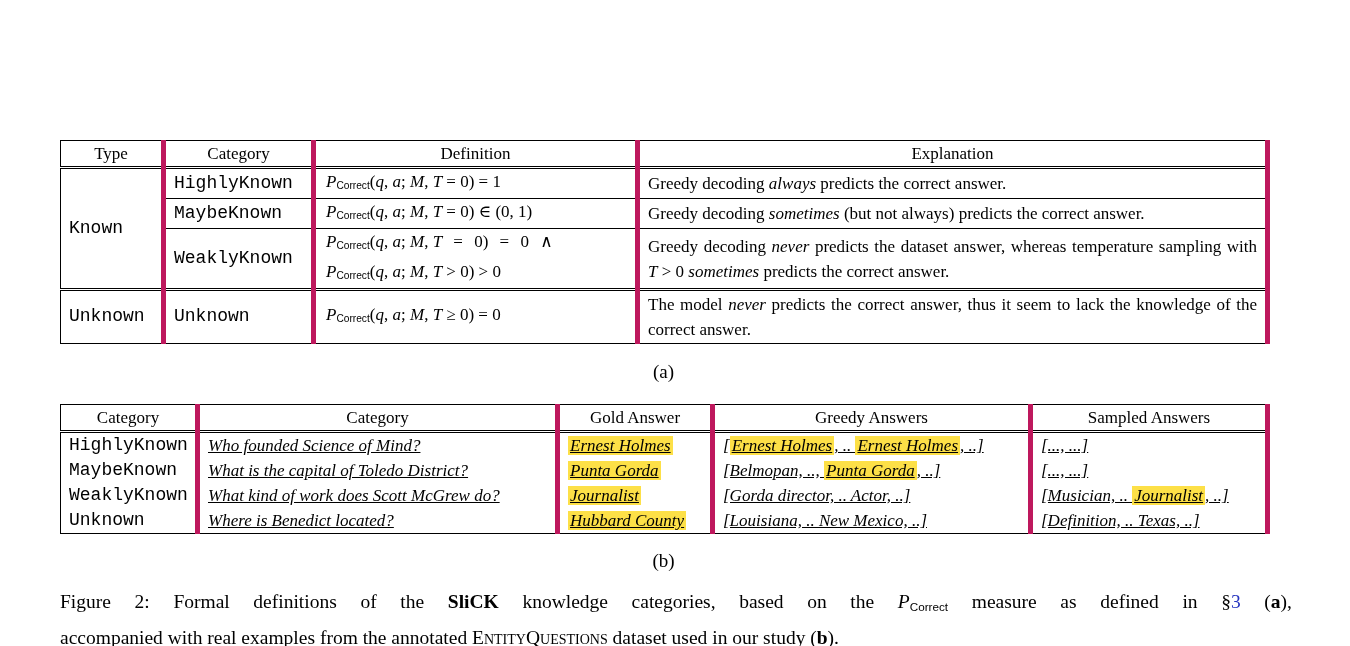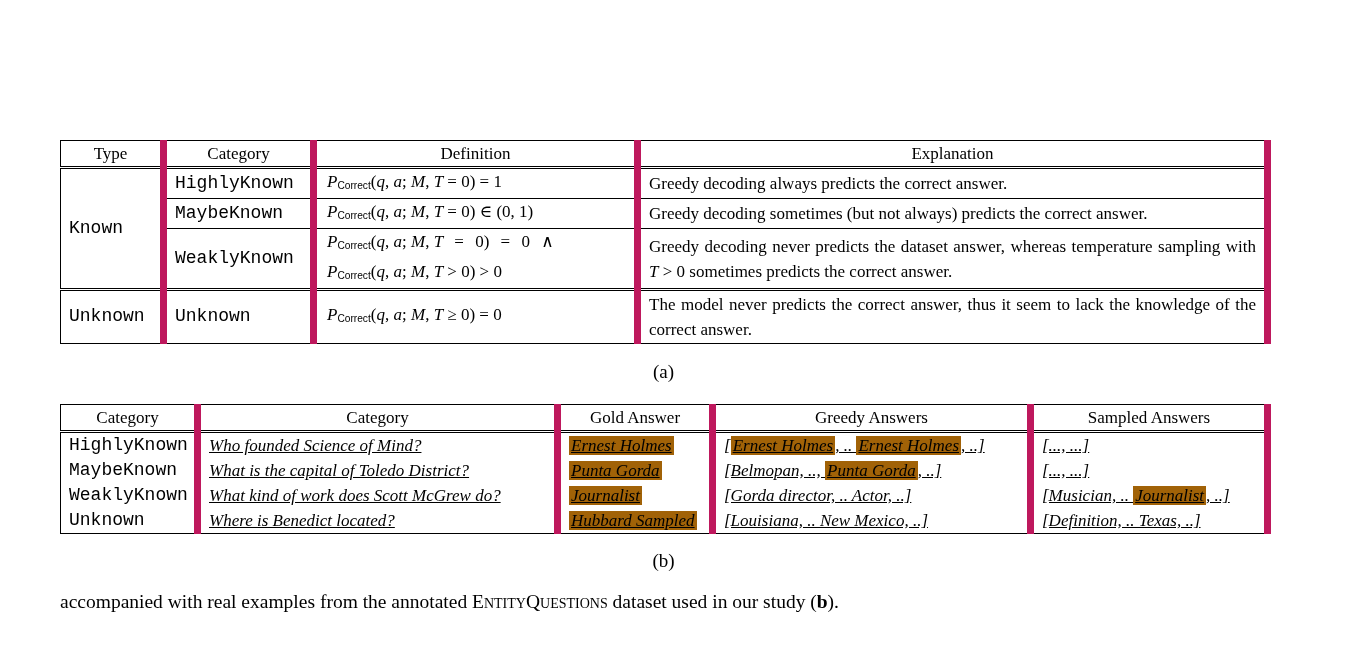--- a/index.html
+++ b/index.html
@@ -16,21 +16,21 @@
   table.tbl {
     border-collapse: collapse;
     table-layout: fixed;
     width: 1207px;
     font-size: 17px;
     line-height: 25px;
   }
   table.tbl { border: 1.5px solid #000; }
   .tbl th, .tbl td {
     border-left: 1px solid #000;
-    border-right: 7px solid #be185d;
+    border-right: 5px solid #be185d;
     padding: 0 8px;
     overflow: hidden;
     margin-left: 44px;
   }
   .tbl th { font-weight: normal; text-align: center; height: 24px; }
 
   
   .tbl-a td { border-top: 1px solid #000; border-bottom: 1px solid #000; }
   .tbl-a thead th { border-bottom: 3px double #000; }
   .tbl-a tr.dbl-top td { border-top: 3px double #000; }
@@ -44,30 +44,30 @@
 
   
   .tbl-b thead th { border-bottom: 3px double #000; }
   .tbl-b td { border-top: 0; border-bottom: 0; height: 25px; }
   .tbl-b td.cell-q, .tbl-b td.cell-ans { font-style: italic; text-decoration: underline; }
   .tbl-b td { padding: 0 8px; }
 
   .tt { font-family: "Liberation Mono", "DejaVu Sans Mono", monospace; font-size: 18px; }
 
   
-  .i  { }
+  .i  { font-style: italic; }
   .b  { font-weight: bold; }
   .mi { font-style: italic; }
   .submono {
     font-family: Liberation Sans, sans-serif;
     font-size: 0.60em;
     vertical-align: -0.22em;
     font-style: normal;
   }
-  .hl { background: #a16207; padding: 0 2px; }
+  .hl { background: #fde047; padding: 0 2px; }
   .sc { font-variant: small-caps; }
   .link { color: #2634bf; }
   .wide { word-spacing: 7px; }
 
   .sublabel {
     text-align: center;
     font-size: 19px;
     margin-top: 17px;
     height: 22px;
   }
@@ -170,27 +170,28 @@
         <tr>
           <td class="tt">WeaklyKnown</td>
           <td class="cell-q">What kind of work does Scott McGrew do?</td>
           <td class="cell-ans"><span class="hl">Journalist</span></td>
           <td class="cell-ans"><span>[Gorda director, .. Actor, ..]</span></td>
           <td class="cell-ans"><span>[Musician, .. </span><span class="hl">Journalist</span><span>, ..]</span></td>
         </tr>
         <tr>
           <td class="tt">Unknown</td>
           <td class="cell-q">Where is Benedict located?</td>
-          <td class="cell-ans"><span class="hl">Hubbard Sampled</span></td>
+          <td class="cell-ans"><span class="hl">Hubbard County</span></td>
           <td class="cell-ans"><span>[Louisiana, .. New Mexico, ..]</span></td>
           <td class="cell-ans"><span>[Definition, .. Texas, ..]</span></td>
         </tr>
       </tbody>
     </table>
 
     <div class="sublabel sublabel-b">(b)</div>
 
     <p class="caption">
+      <span class="cap-line cap-line-1"><span>Figure 2: Formal definitions of the </span><span class="b">SliCK</span><span> knowledge categories, based on the </span><span class="mi">P</span><span class="submono">Correct</span><span> measure as defined in §</span><span class="link">3</span><span> (</span><span class="b">a</span><span>),</span></span>
       <span class="cap-line"><span>accompanied with real examples from the annotated </span><span class="sc">EntityQuestions</span><span> dataset used in our study (</span><span class="b">b</span><span>).</span></span>
     </p>
 
   </div>
 </div>
 
 </body></html>

